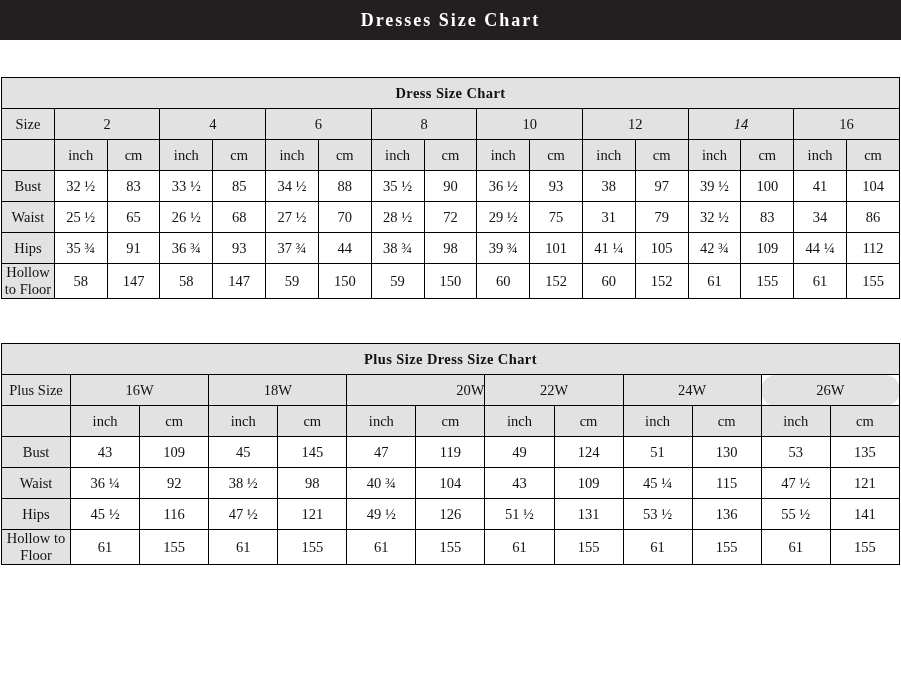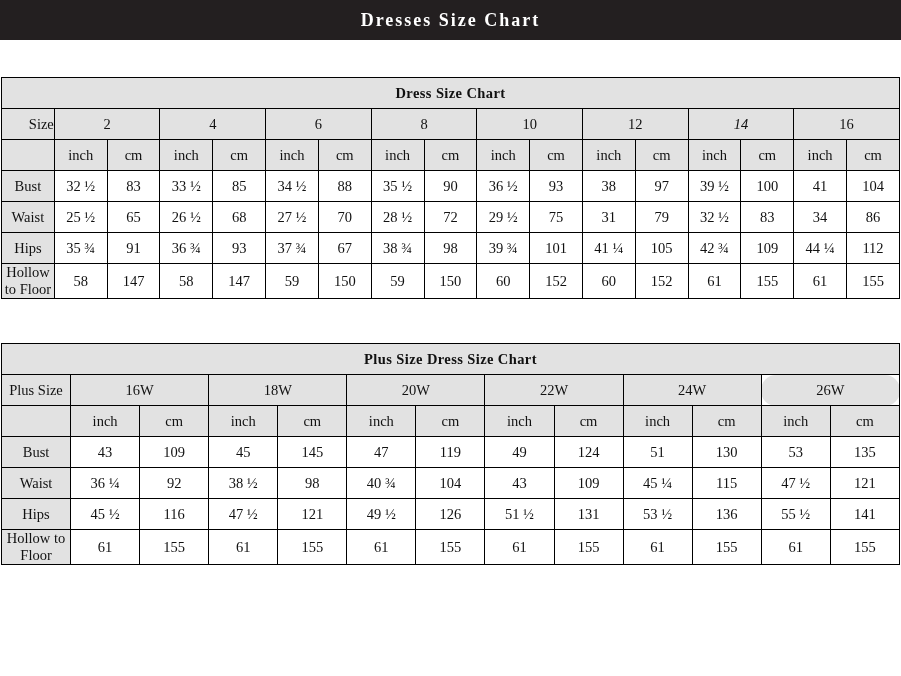--- a/index.html
+++ b/index.html
@@ -87,21 +87,21 @@
     <span class="page-header-title">Dresses Size Chart</span>
   </div>
 
   <div class="chart-wrap chart-1">
     <table class="size-chart">
       <tbody>
           <tr>
             <td class="title-cell" colspan="17">Dress Size Chart</td>
           </tr>
           <tr>
-            <td class="rowlabel" style="width: 153px; text-align: right;">Size</td>
+            <td class="rowlabel" style="width: 153px;">Size</td>
             <td class="sizehdr" colspan="2" style="width: 93.25px;">2</td>
             <td class="sizehdr" colspan="2" style="width: 93.25px;">4</td>
             <td class="sizehdr" colspan="2" style="width: 93.25px;">6</td>
             <td class="sizehdr" colspan="2" style="width: 93.25px;">8</td>
             <td class="sizehdr" colspan="2" style="width: 93.25px;">10</td>
             <td class="sizehdr" colspan="2" style="width: 93.25px;">12</td>
             <td class="sizehdr" colspan="2" style="width: 93.25px; font-style: italic;">14</td>
             <td class="sizehdr" colspan="2" style="width: 93.25px;">16</td>
           </tr>
           <tr>
@@ -161,21 +161,21 @@
             <td class="white">34</td>
             <td class="white">86</td>
           </tr>
           <tr>
             <td class="rowlabel">Hips</td>
             <td class="white">35 ¾</td>
             <td class="white">91</td>
             <td class="white">36 ¾</td>
             <td class="white">93</td>
             <td class="white">37 ¾</td>
-            <td class="white">67</td>
+            <td class="white">44</td>
             <td class="white">38 ¾</td>
             <td class="white">98</td>
             <td class="white">39 ¾</td>
             <td class="white">101</td>
             <td class="white">41 ¼</td>
             <td class="white">105</td>
             <td class="white">42 ¾</td>
             <td class="white">109</td>
             <td class="white">44 ¼</td>
             <td class="white">112</td>
@@ -206,21 +206,21 @@
   <div class="chart-wrap chart-2">
     <table class="size-chart">
       <tbody>
           <tr>
             <td class="title-cell" colspan="13">Plus Size Dress Size Chart</td>
           </tr>
           <tr>
             <td class="rowlabel" style="width: 185px;">Plus Size</td>
             <td class="sizehdr" colspan="2" style="width: 119px;">16W</td>
             <td class="sizehdr" colspan="2" style="width: 119px;">18W</td>
-            <td class="sizehdr" colspan="2" style="width: 119px;">20W</td>
+            <td class="sizehdr" colspan="2" style="width: 119px; text-align: right;">20W</td>
             <td class="sizehdr" colspan="2" style="width: 119px;">22W</td>
             <td class="sizehdr" colspan="2" style="width: 119px;">24W</td>
             <td class="sizehdr" colspan="2" style="width: 119px; border-radius: 15px;">26W</td>
           </tr>
           <tr>
             <td class="rowlabel"></td>
             <td class="unit" style="width: 59.5px;">inch</td>
             <td class="unit" style="width: 59.5px;">cm</td>
             <td class="unit" style="width: 59.5px;">inch</td>
             <td class="unit" style="width: 59.5px;">cm</td>

